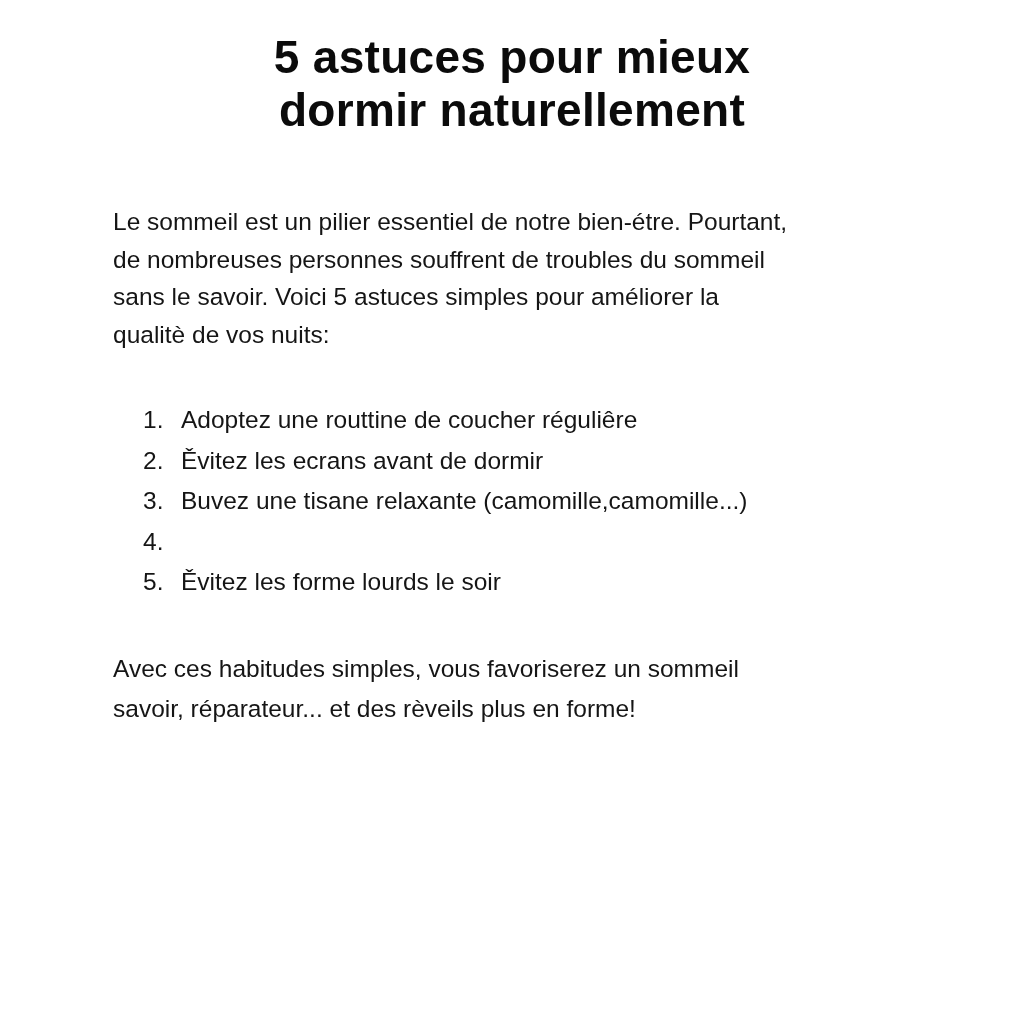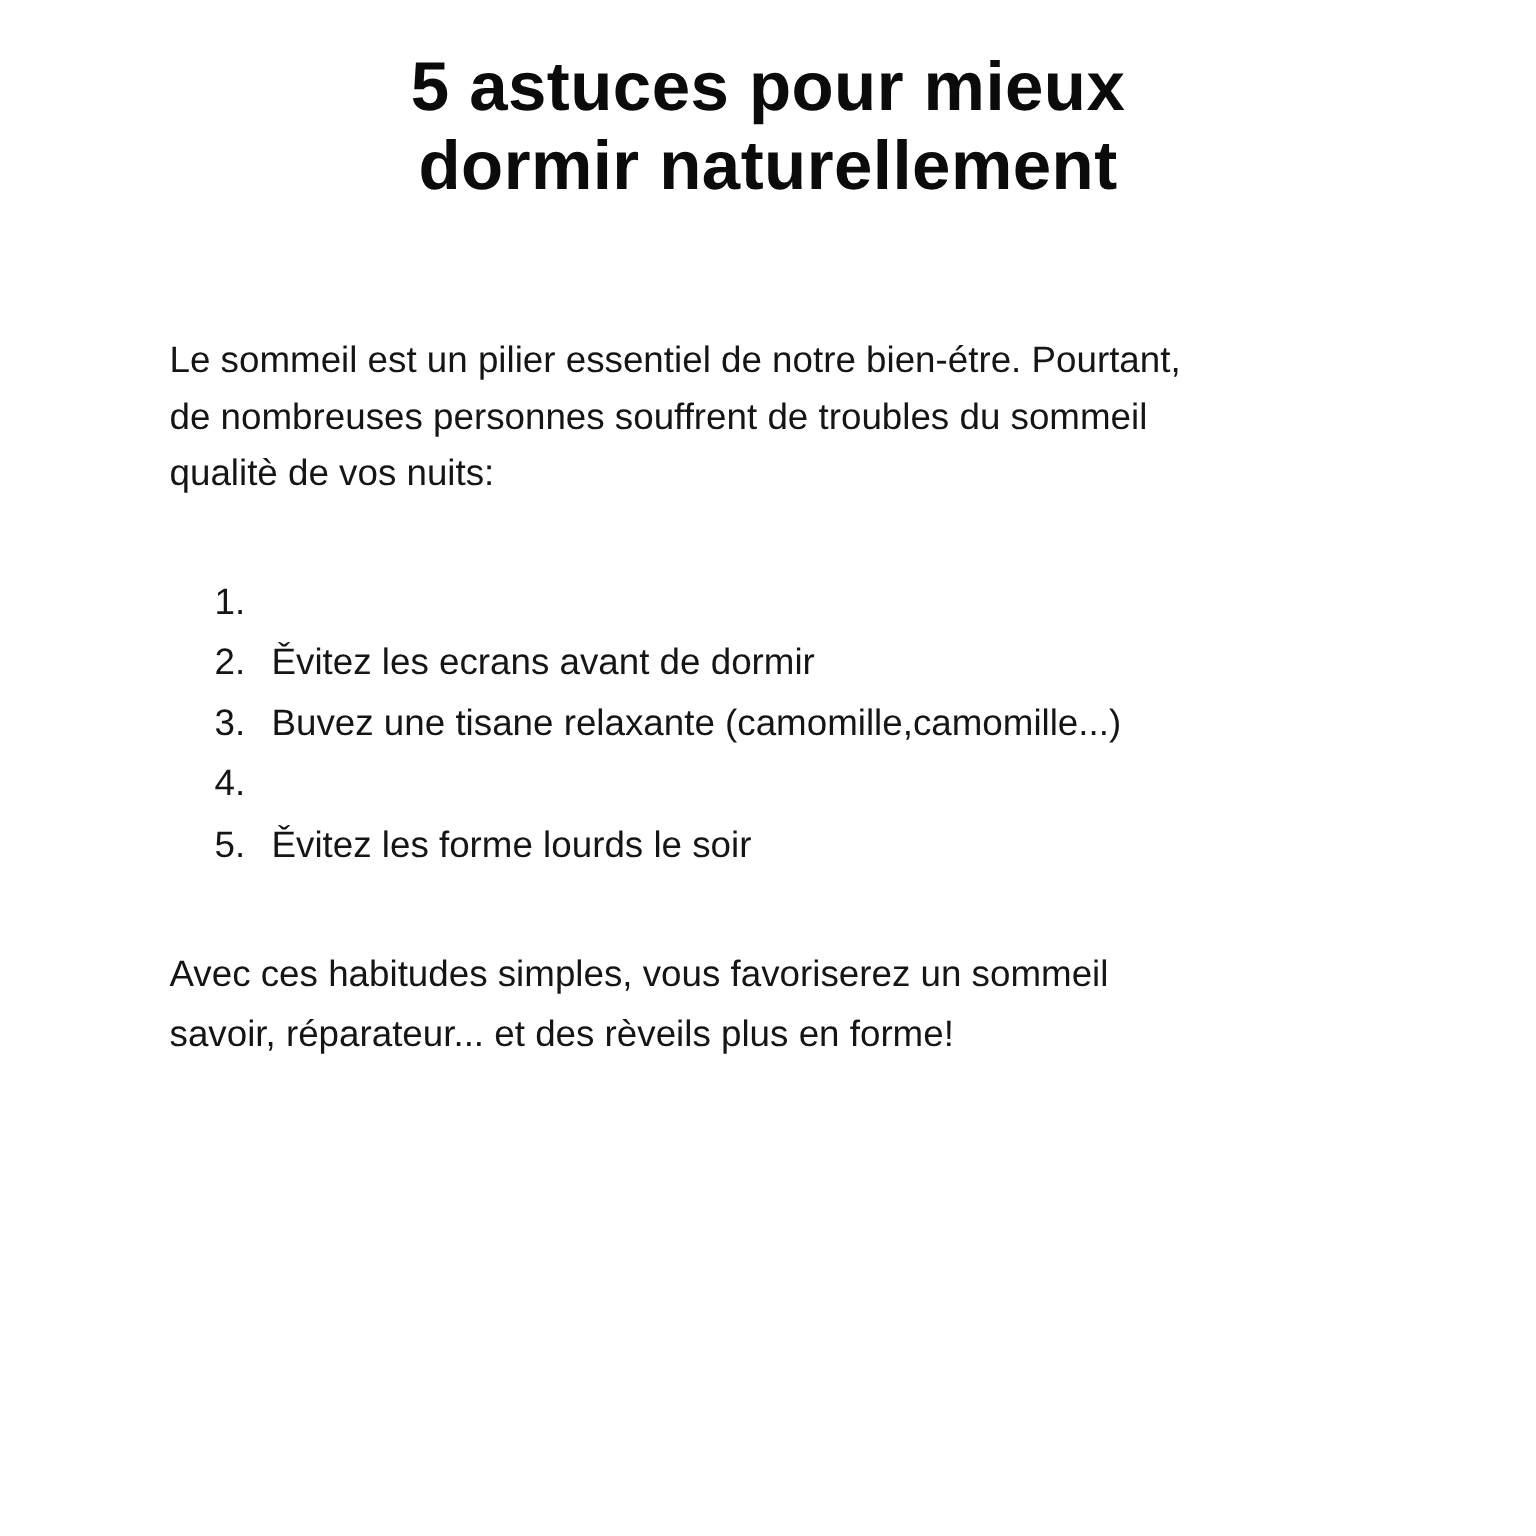--- a/index.html
+++ b/index.html
@@ -23,21 +23,21 @@
   .title {
     padding-top: 31px;
     text-align: center;
     font-size: 46px;
     font-weight: bold;
     line-height: 53px;
     letter-spacing: 0.3px;
     color: #0b0b0b;
   }
   .intro {
-    margin: 85px 0 0 113px;
+    margin: 66px 0 0 113px;
     font-size: 24.5px;
     line-height: 37.5px;
     color: #151515;
   }
   .tips {
     margin: 47px 0 0 143px;
     padding: 0;
     list-style: none;
     font-size: 24.5px;
     line-height: 40.5px;
@@ -63,26 +63,28 @@
 <div class="page">
 
   <h1 class="title" style="margin:0;">
     <div>5 astuces pour mieux</div>
     <div>dormir naturellement</div>
   </h1>
 
   <div class="intro">
     <div>Le sommeil est un pilier essentiel de notre bien-étre. Pourtant,</div>
     <div>de nombreuses personnes souffrent de troubles du sommeil</div>
+    <div>sans le savoir. Voici 5 astuces simples pour améliorer la</div>
     <div>qualitè de vos nuits:</div>
   </div>
 
   <ol class="tips">
     <li class="tip">
       <span class="tip-number">1.</span>
+      <span class="tip-text">Adoptez une routtine de coucher réguliêre</span>
     </li>
     <li class="tip">
       <span class="tip-number">2.</span>
       <span class="tip-text">Ěvitez les ecrans avant de dormir</span>
     </li>
     <li class="tip">
       <span class="tip-number">3.</span>
       <span class="tip-text">Buvez une tisane relaxante (camomille,camomille...)</span>
     </li>
     <li class="tip">

